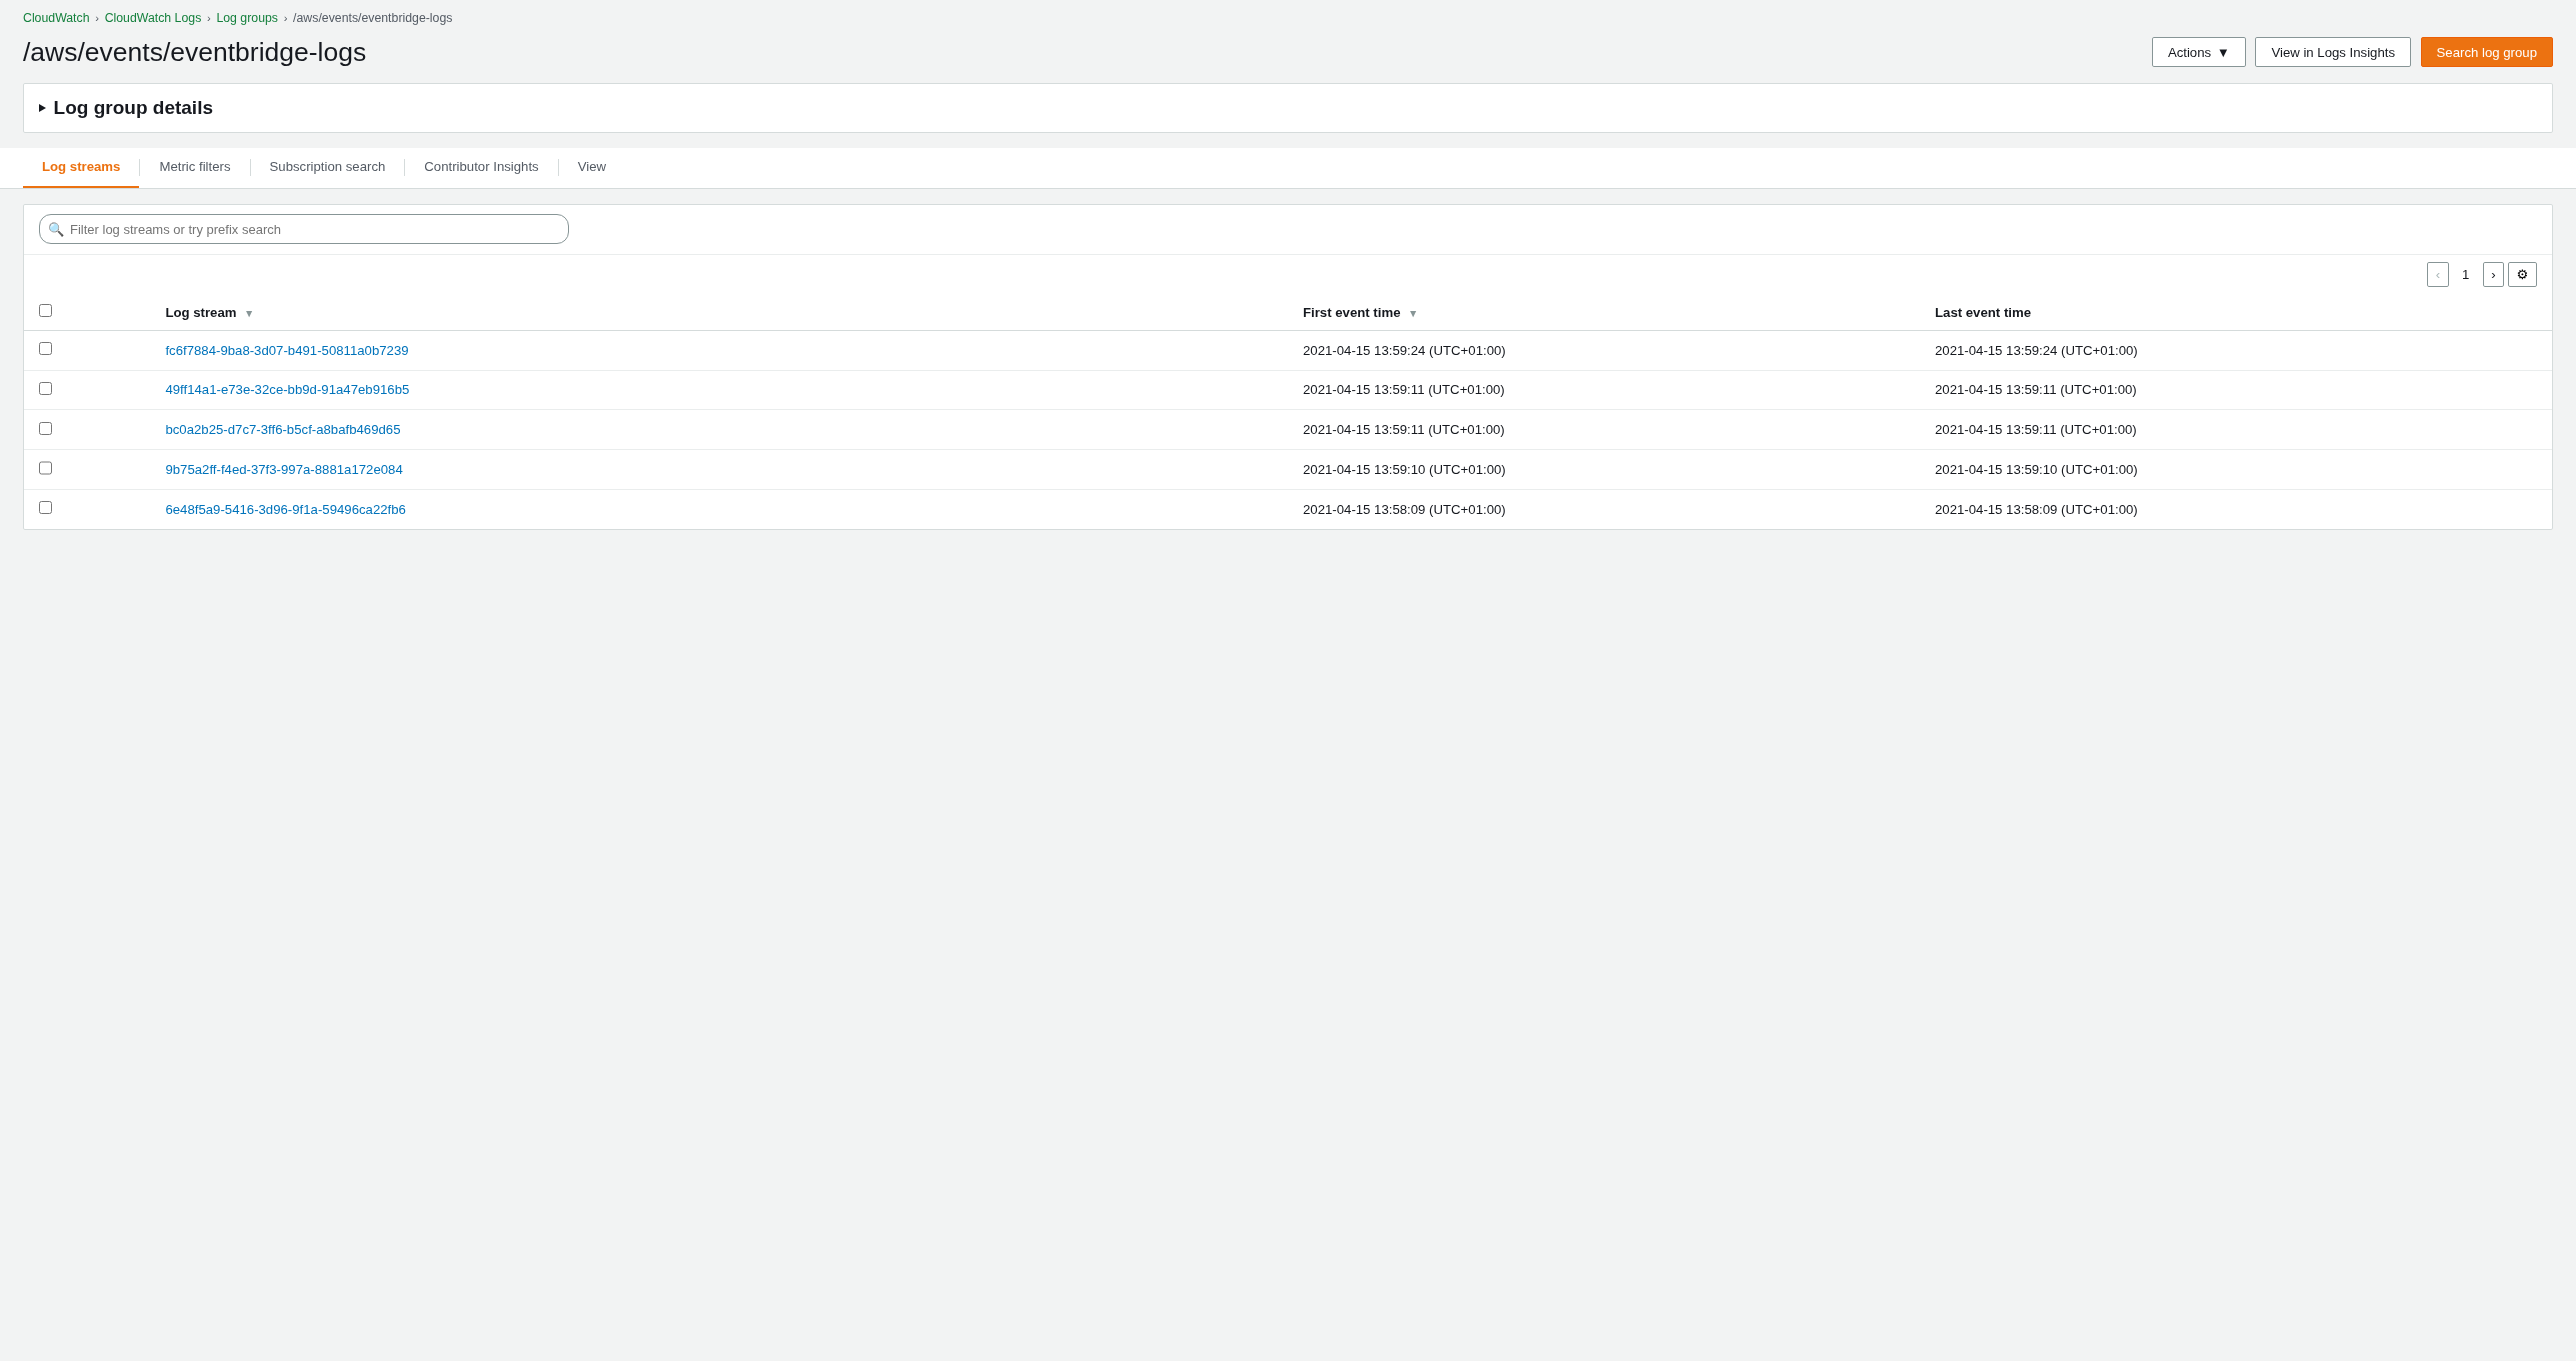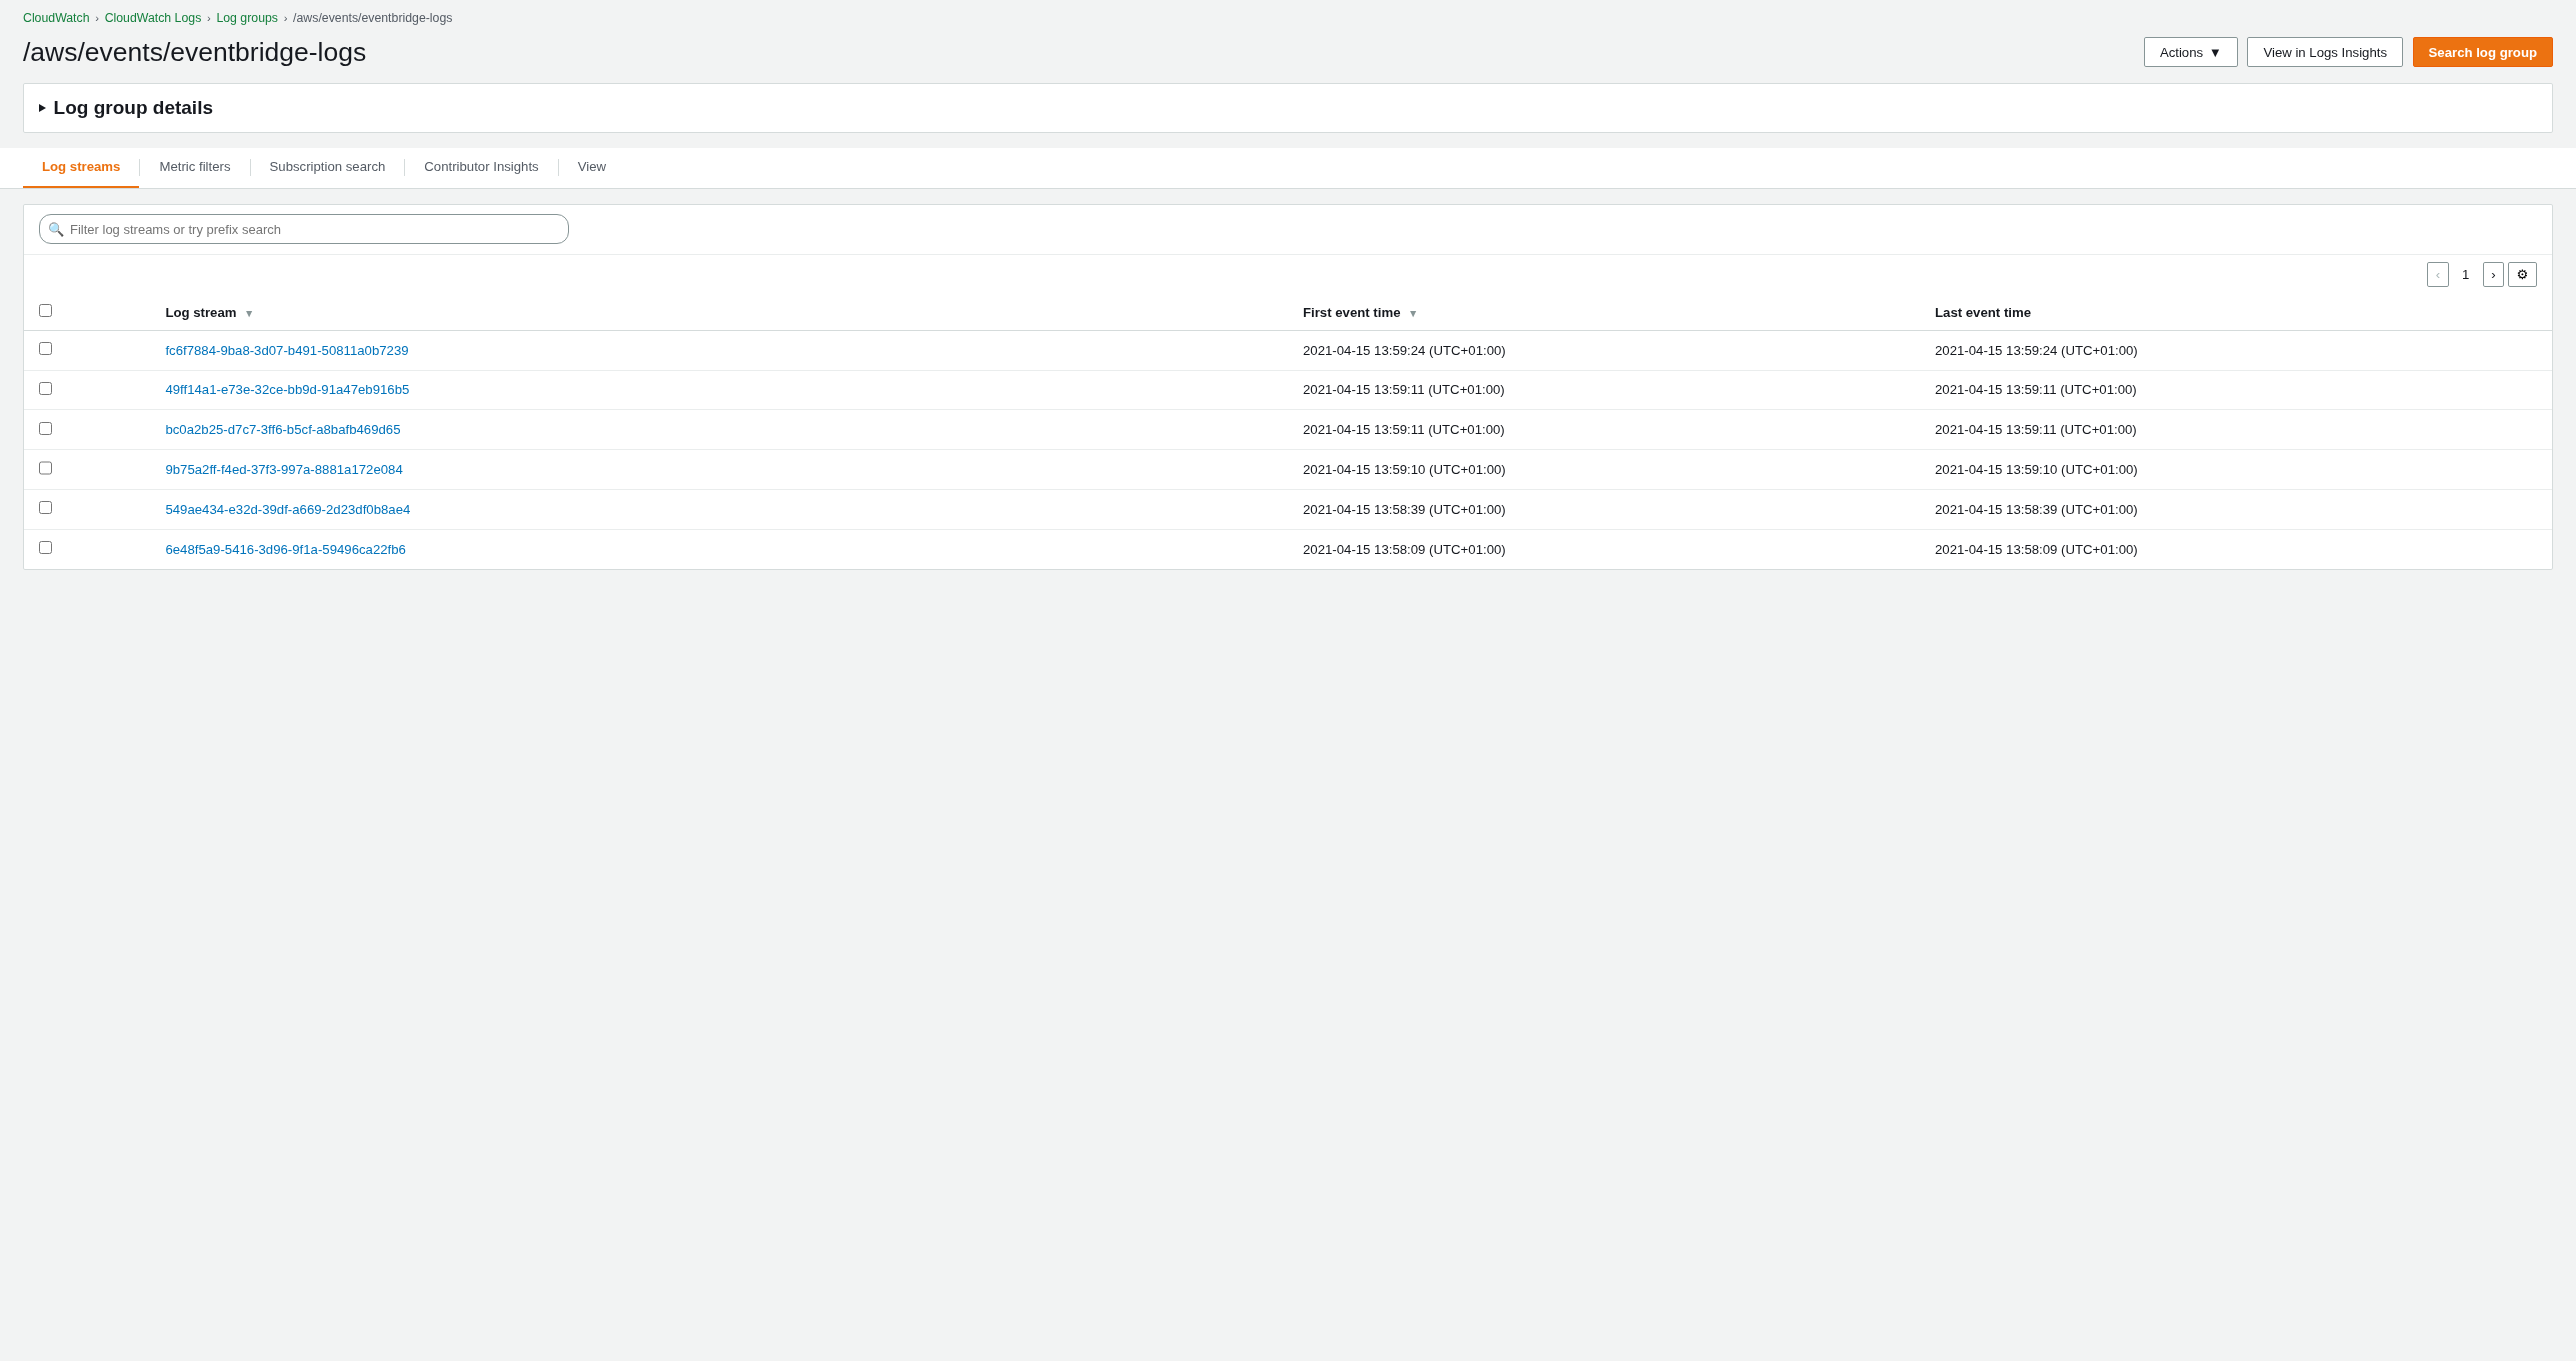--- a/index.html
+++ b/index.html
@@ -47,21 +47,21 @@
     }
     .btn-default {
       background: #fff;
       border: 0.9px solid #879596;
       color: #16191f;
     }
     .btn-primary {
       background: #ec7211;
       border: 0.9px solid #eb5f07;
       color: #fff;
-      font-weight: 700;
+      font-weight: 400;
     }
     .btn-actions {
       display: flex;
       gap: 5.7px;
       margin-left: 13px;
     }
     .details-panel {
       background: #fff;
       border: 0.9px solid #d5dbdb;
       margin: 0 23px 15px;
@@ -370,30 +370,20 @@
         <a href="#" class="stream-link">9b75a2ff-f4ed-37f3-997a-8881a172e084</a>
       </td>
       <td>2021-04-15 13:59:10 (UTC+01:00)</td>
       <td>2021-04-15 13:59:10 (UTC+01:00)</td>
     </tr>
           <tr>
       <td class="checkbox-col">
         <input type="checkbox" class="check-input" style="">
       </td>
       <td>
-        <a href="#" class="stream-link">549ae434-e32d-39df-a669-2d23df0b8ae4</a>
-      </td>
-      <td>2021-04-15 13:58:39 (UTC+01:00)</td>
-      <td>2021-04-15 13:58:39 (UTC+01:00)</td>
-    </tr>
-          <tr>
-      <td class="checkbox-col">
-        <input type="checkbox" class="check-input" style="">
-      </td>
-      <td>
         <a href="#" class="stream-link">6e48f5a9-5416-3d96-9f1a-59496ca22fb6</a>
       </td>
       <td>2021-04-15 13:58:09 (UTC+01:00)</td>
       <td>2021-04-15 13:58:09 (UTC+01:00)</td>
     </tr>
         </tbody>
     </table>
   </div>
 </div>
 

